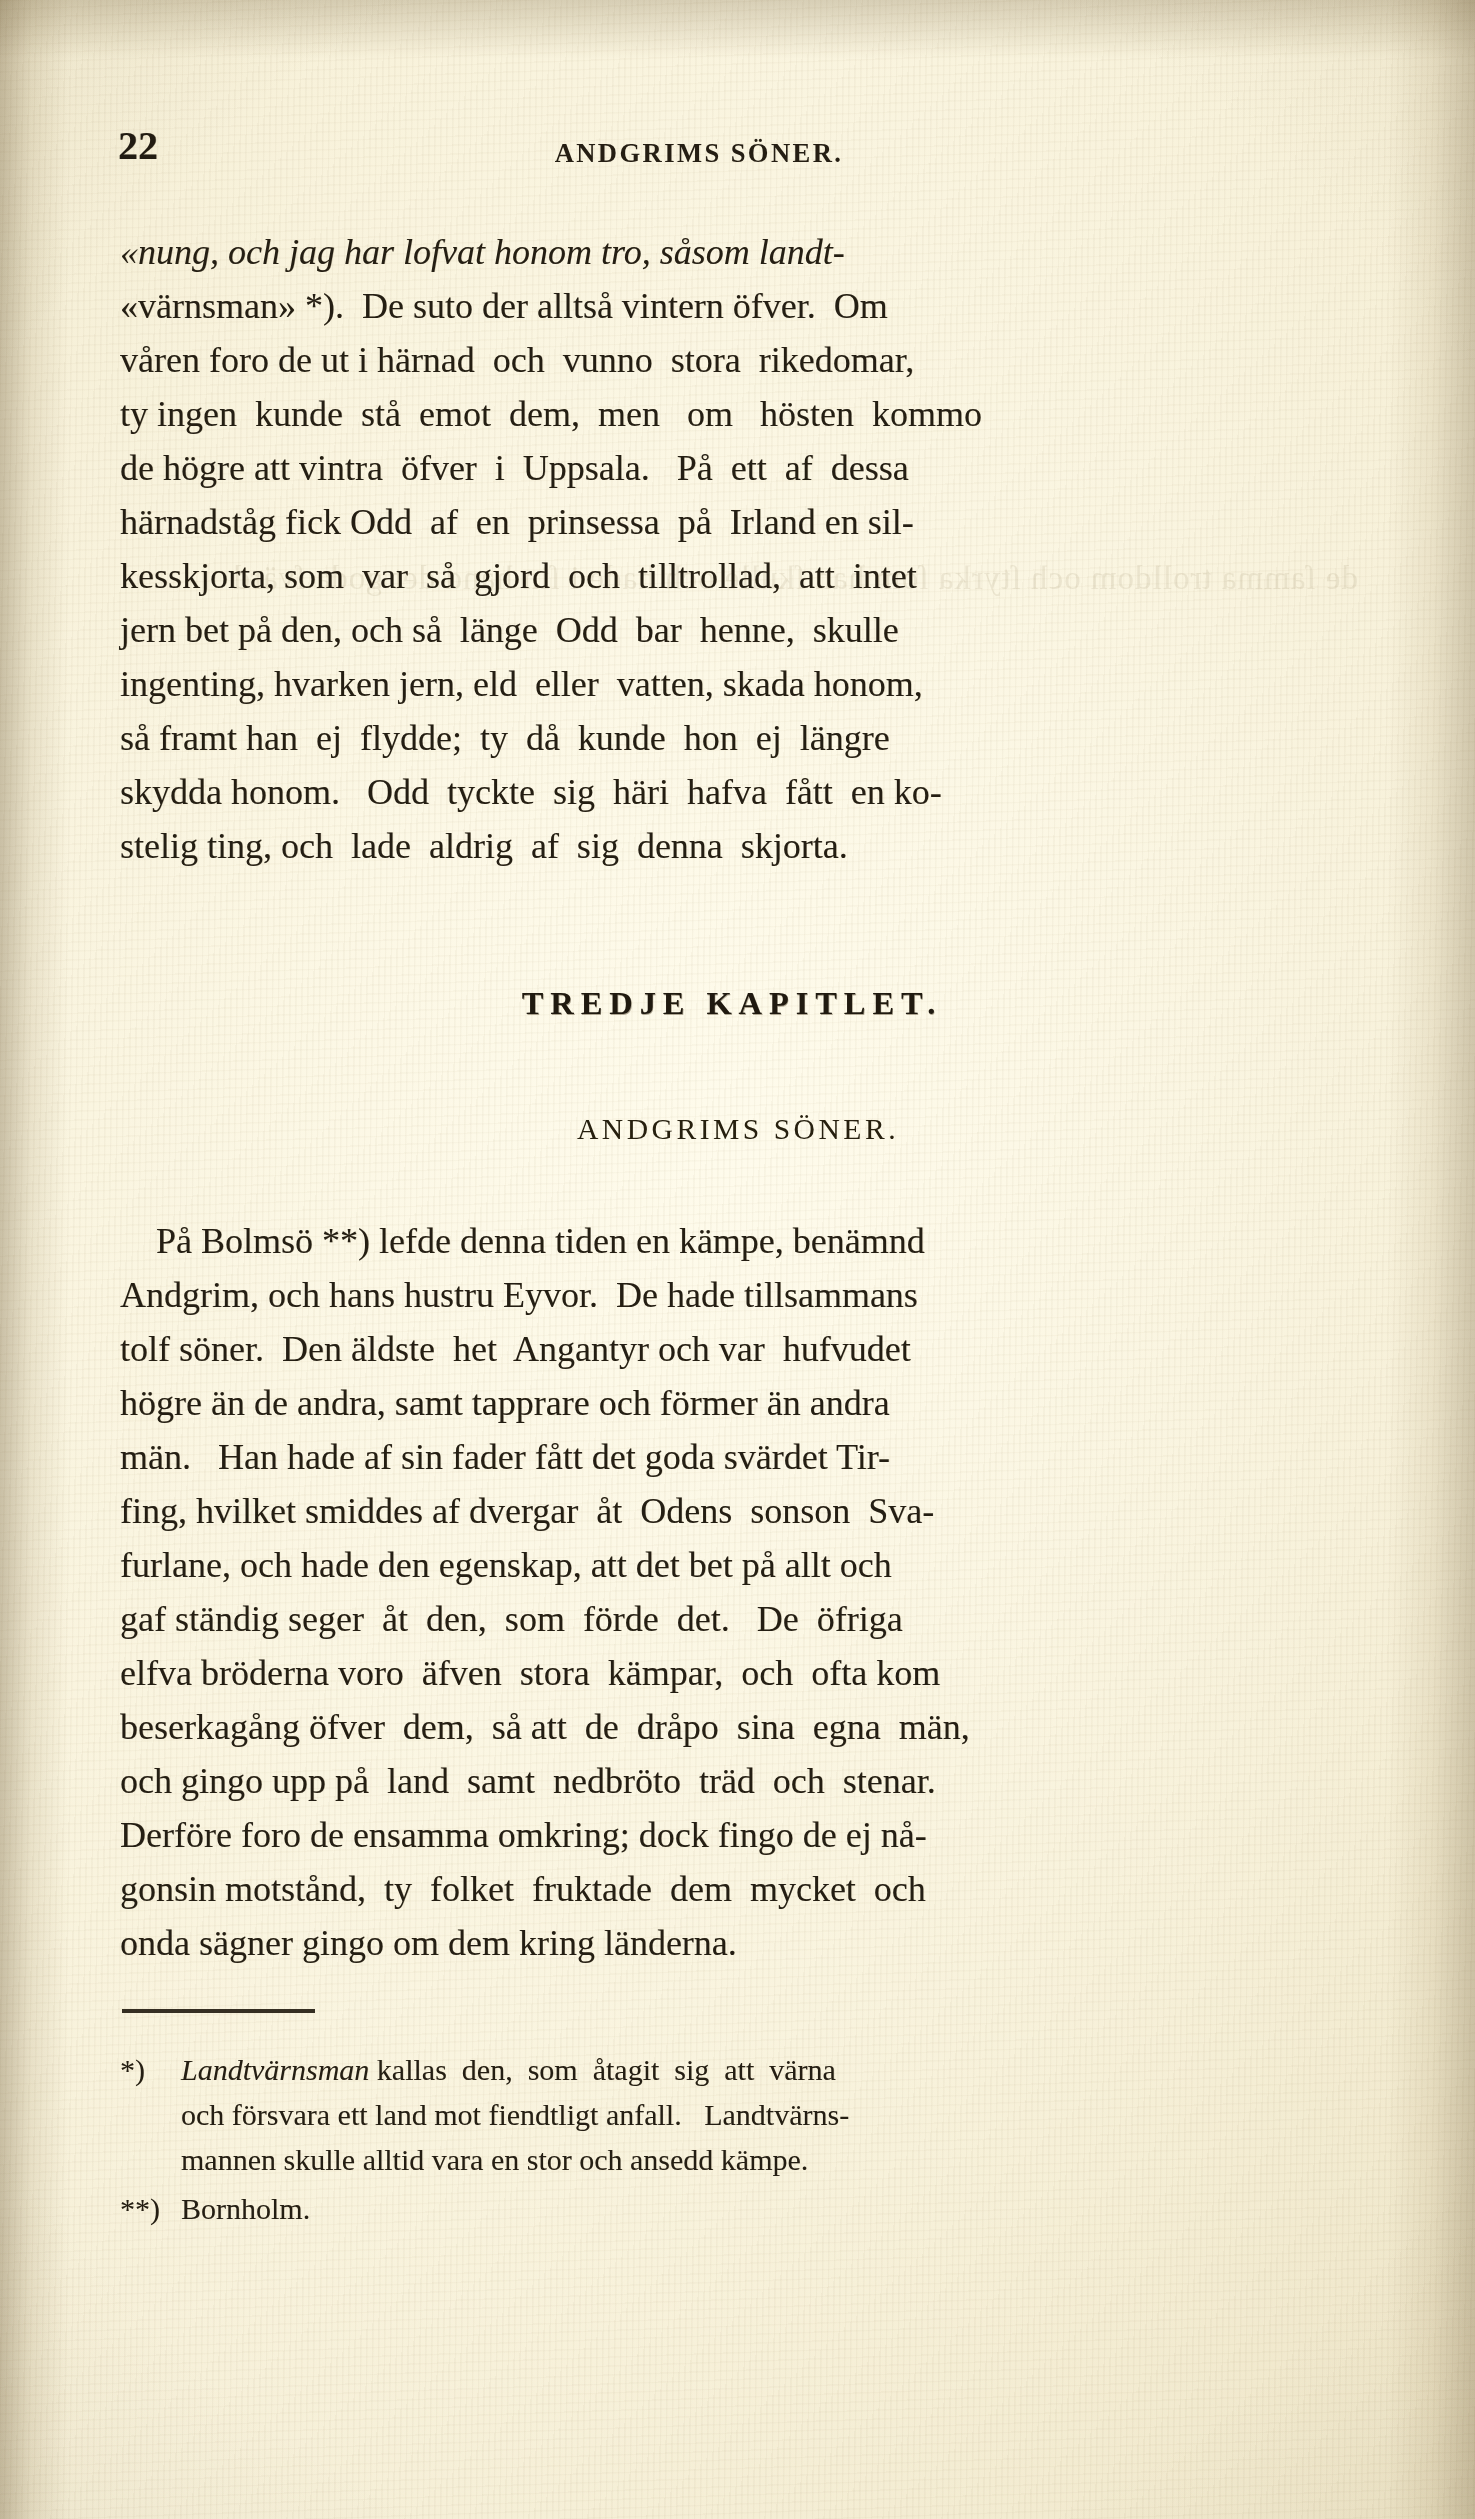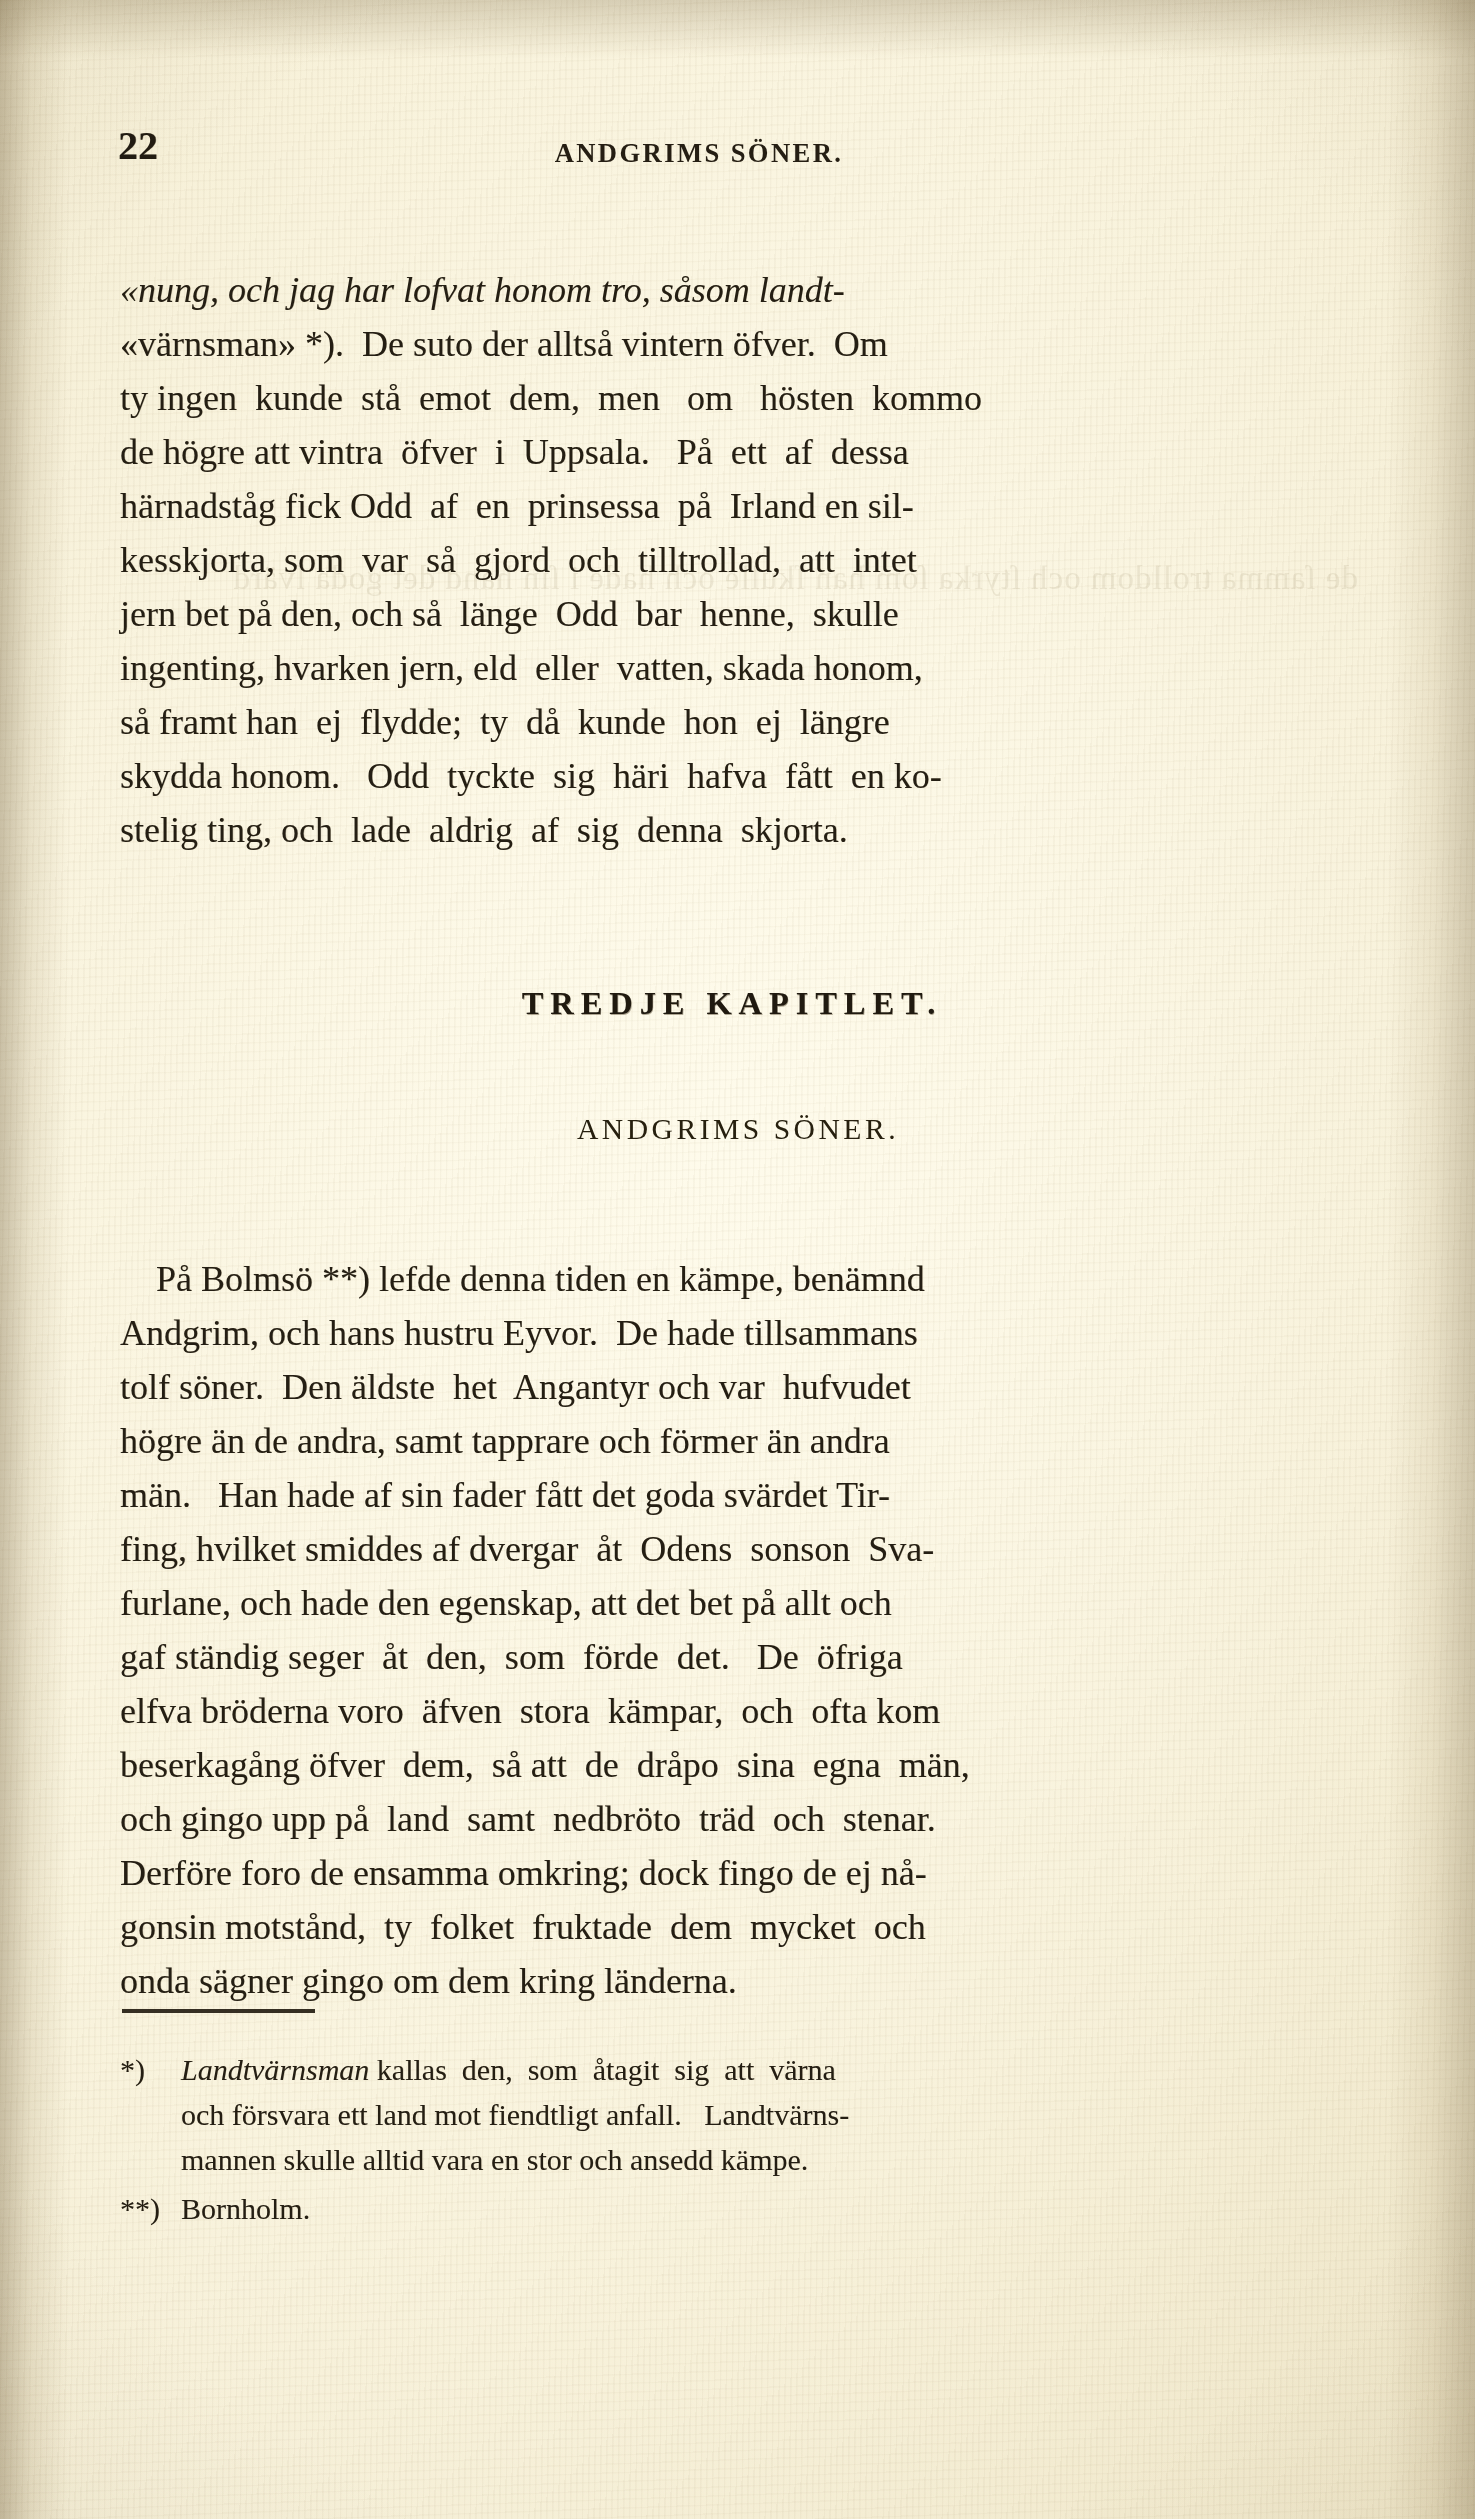--- a/index.html
+++ b/index.html
@@ -97,21 +97,20 @@
     font-variant: small-caps;
     text-transform: uppercase;
     color: #251e13;
   }
 
   
   .body-block {
     position: absolute;
     left: 120px;
     width: 1237px;
-    margin-top: 38px;
   }
   #para1 { top: 225px; }
   #para2 { top: 1214px; }
 
   .line {
     display: block;
     font-size: 36px;
     line-height: 54px;
     color: #241e13;
     white-space: pre;
@@ -189,20 +188,21 @@
   <div class="content">
 
     <div class="runhead">
       <span class="folio">22</span>
       <span class="runhead-title">ANDGRIMS SÖNER.</span>
     </div>
 
     <div class="body-block" id="para1">
       <span class="line ital">«nung, och jag har lofvat honom tro, såsom landt-</span>
       <span class="line">«värnsman» *).  De suto der alltså vintern öfver.  Om</span>
+      <span class="line">våren foro de ut i härnad  och  vunno  stora  rikedomar,</span>
       <span class="line">ty ingen  kunde  stå  emot  dem,  men   om   hösten  kommo</span>
       <span class="line">de högre att vintra  öfver  i  Uppsala.   På  ett  af  dessa</span>
       <span class="line">härnadståg fick Odd  af  en  prinsessa  på  Irland en sil-</span>
       <span class="line">kesskjorta, som  var  så  gjord  och  tilltrollad,  att  intet</span>
       <span class="line">jern bet på den, och så  länge  Odd  bar  henne,  skulle</span>
       <span class="line">ingenting, hvarken jern, eld  eller  vatten, skada honom,</span>
       <span class="line">så framt han  ej  flydde;  ty  då  kunde  hon  ej  längre</span>
       <span class="line">skydda honom.   Odd  tyckte  sig  häri  hafva  fått  en ko-</span>
       <span class="line">stelig ting, och  lade  aldrig  af  sig  denna  skjorta.</span>
     </div>

